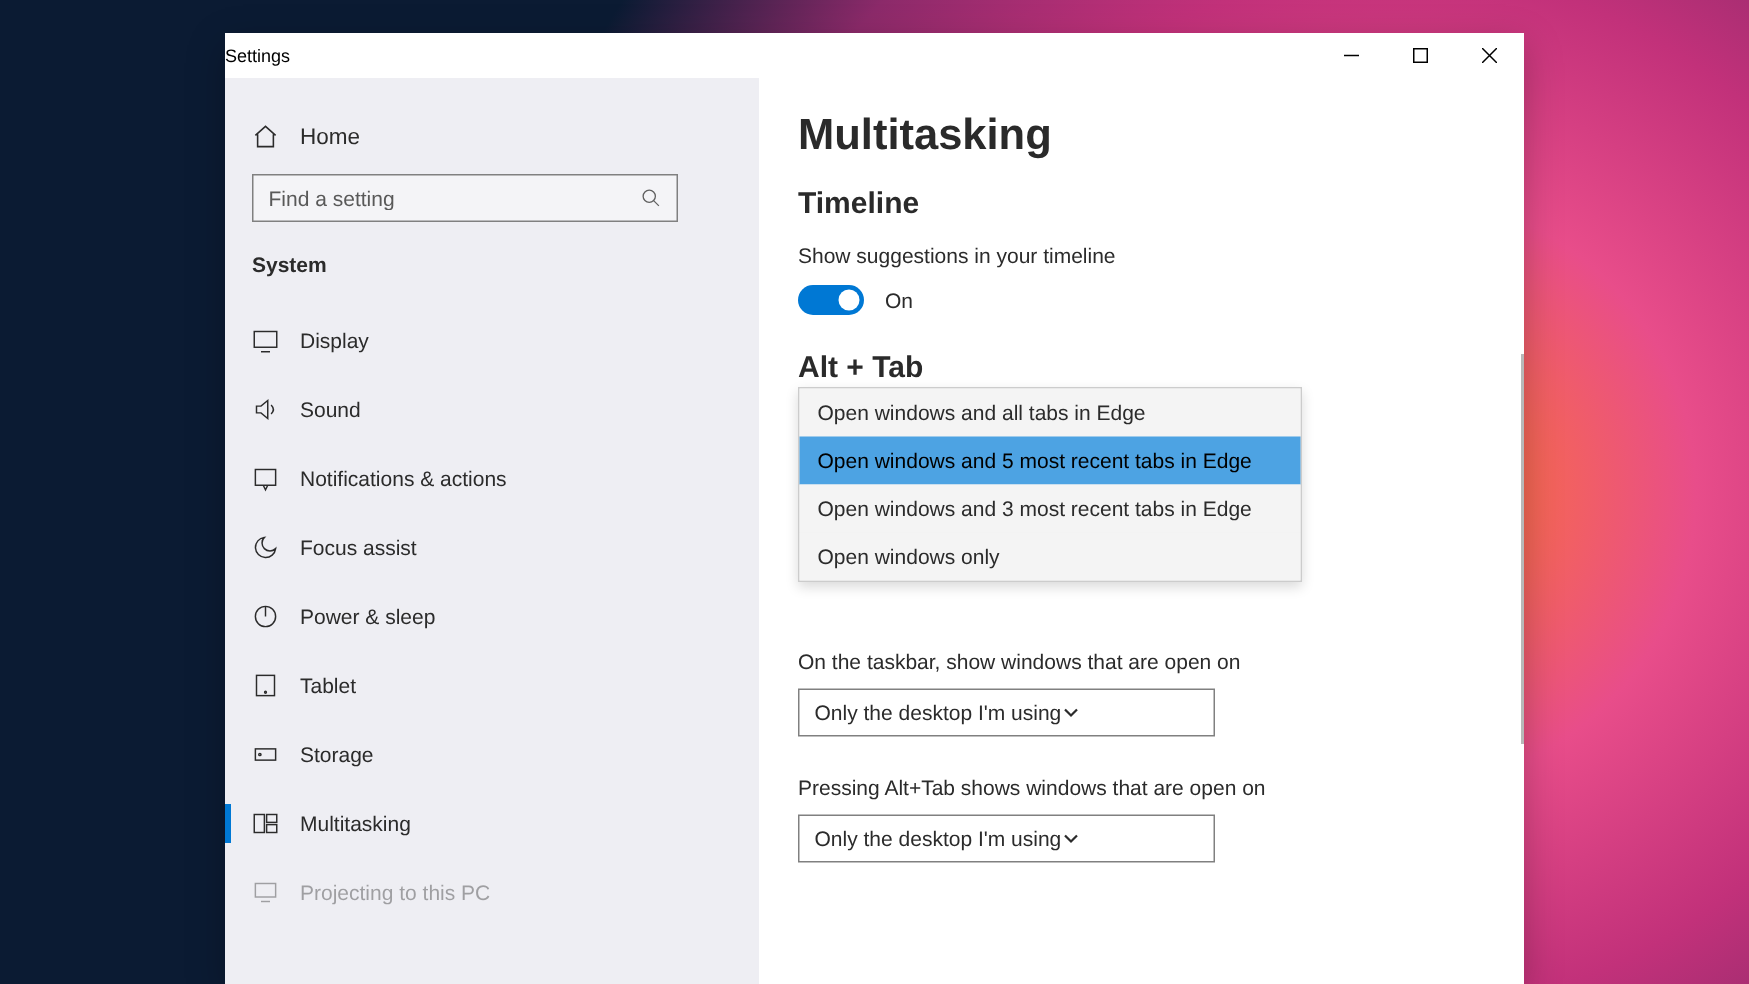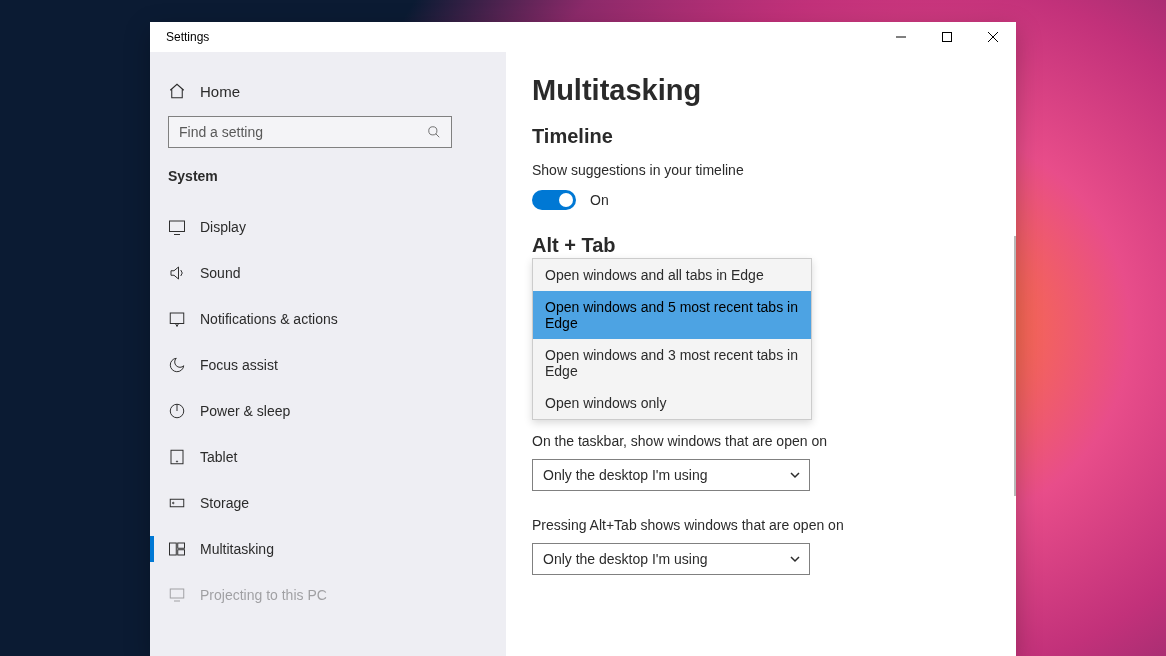--- a/index.html
+++ b/index.html
@@ -28,21 +28,21 @@
   }
   .titlebar {
     height: 30px;
     display: flex;
     align-items: center;
     justify-content: flex-end;
     background: rgba(255,255,255,0.5);
   }
   .titlebar .title-left {
     flex: 1;
-    padding-left: 16px;
+    padding-left: 0;
     font-size: 12px;
     color: #000;
   }
   .cbtn {
     width: 46px;
     height: 30px;
     display: flex;
     align-items: center;
     justify-content: center;
     color: #000;
@@ -161,33 +161,32 @@
     border-radius: 50%;
   }
   .toggle-label { font-size: 14px; color: #2b2b2b; }
   .select-label { font-size: 14px; color: #2b2b2b; margin-bottom: 10px; margin-top: 4px;}
   .select {
     width: 278px;
     height: 32px;
     border: 1px solid #808080;
     display: flex;
     align-items: center;
-    justify-content: space-between;
     padding: 0 8px 0 10px;
     font-size: 14px;
     color: #2b2b2b;
     margin-bottom: 26px;
   }
   .select svg { width: 12px; height: 12px; stroke: #2b2b2b; fill: none; stroke-width: 1.5; }
   
   .dropdown {
     position: absolute;
     top: 206px;
     left: 26px;
-    width: 280px;
+    width: 336px;
     background: #f1f1f1;
     border: 1px solid #ccc;
     box-shadow: 0 3px 8px rgba(0,0,0,0.15);
     z-index: 5;
   }
   .dd-item {
     padding: 8px 12px;
     font-size: 14px;
     color: #2b2b2b;
     background: #f4f4f4;

